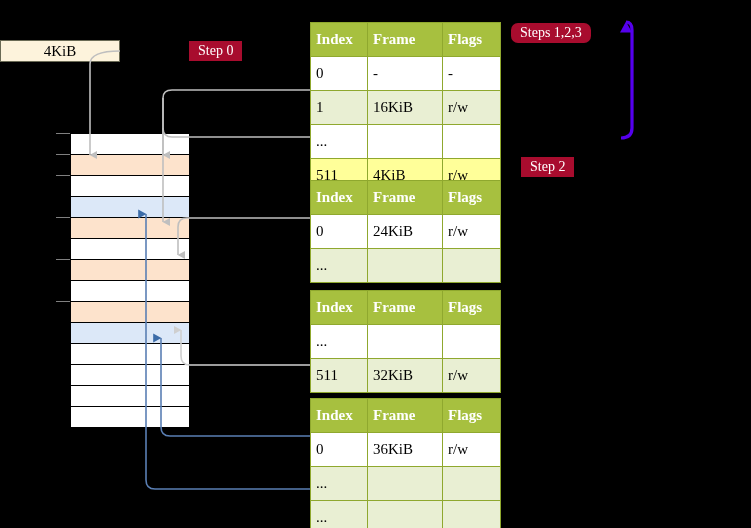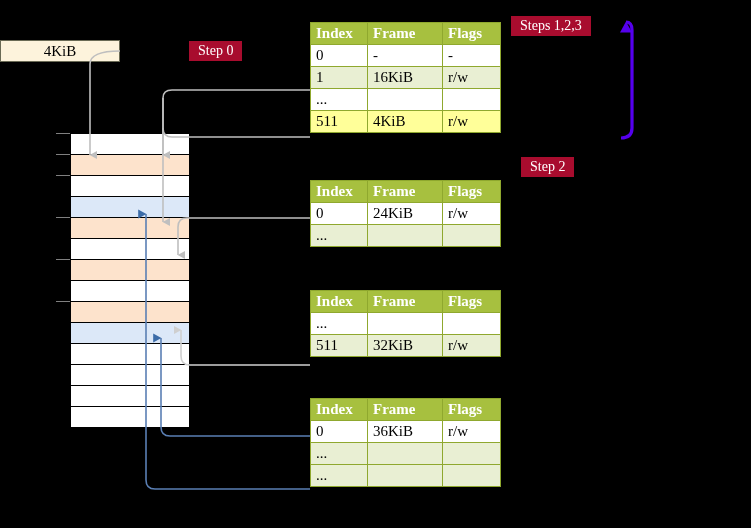--- a/index.html
+++ b/index.html
@@ -62,21 +62,21 @@
   .ptable {
     border-collapse: collapse;
     border-spacing: 0;
     font-size: 15px;
     color: #000;
     background: #FFFFFF;
     table-layout: fixed;
   }
   .ptable th, .ptable td {
     border: 1px solid #8FA82E;
-    padding: 2px 5px;
+    padding: 8px 5px;
     height: 22px;
     box-sizing: border-box;
     text-align: left;
     vertical-align: middle;
     overflow: hidden;
     white-space: nowrap;
   }
   .ptable th {
     background: #A7C03F;
     color: #FFFFFF;
@@ -100,21 +100,21 @@
 <div id="root">
 
   <div class="abs size-box">
     <span>4KiB</span>
   </div>
 
   <div class="abs badge badge-red" style="left:189px; top:41px;">
     <span>Step 0</span>
   </div>
 
-  <div class="abs badge badge-red" style="left:511px; top:16px;">
+  <div class="abs badge badge-red" style="left:511px; top:23px;border-radius:7px;">
     <span>Steps 1,2,3</span>
   </div>
 
 
   <div class="abs badge badge-red" style="left:521px; top:157px;">
     <span>Step 2</span>
   </div>
 
   <div class="abs mem-col" id="mem-col">
       <div class="mem-row mem-white" style="top: 0px;"></div>

